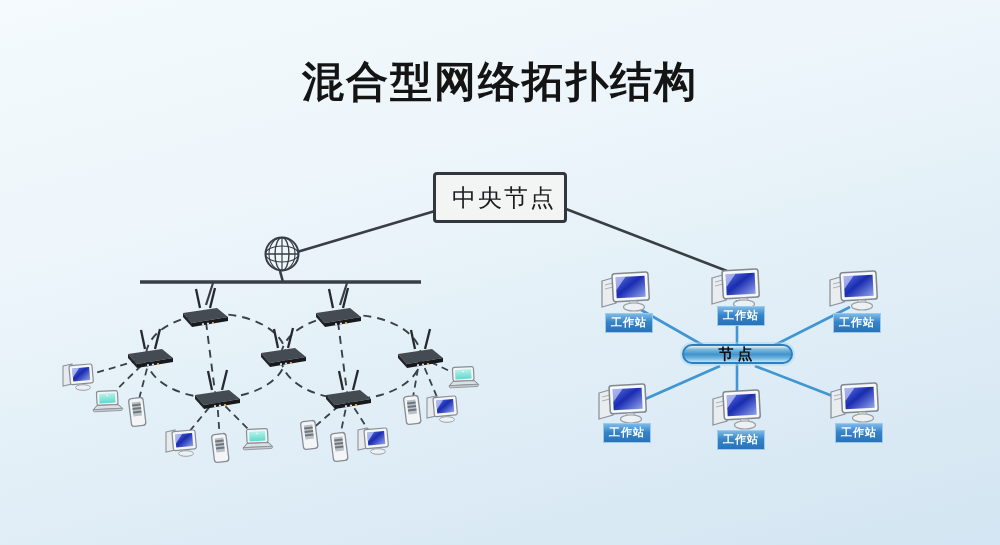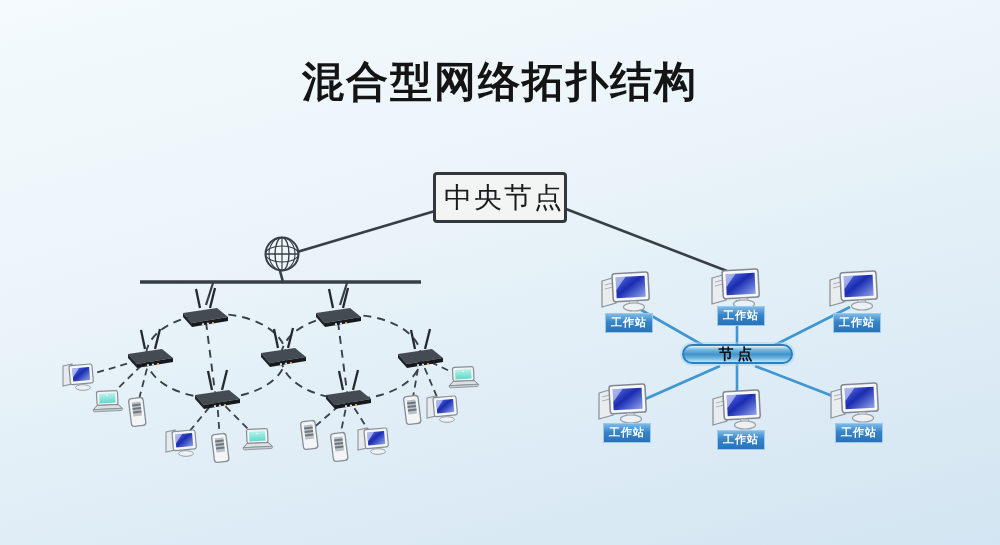--- a/index.html
+++ b/index.html
@@ -10,21 +10,21 @@
   }
   #diagram-svg{position:absolute;left:0;top:0;}
   .page-title{
     position:absolute;left:0;top:54px;width:1000px;text-align:center;
     font-size:42px;font-weight:700;color:#141414;letter-spacing:2px;
   }
   .central-node-box{
     position:absolute;left:433px;top:172px;width:134px;height:51px;
     background:#f3f5f4;border:3px solid #32373d;border-radius:4px;
     display:flex;align-items:center;justify-content:center;
-    font-size:28px;color:#1a1c1e;letter-spacing:2px;box-sizing:border-box;padding-left:8px;
+    font-size:24px;color:#1a1c1e;letter-spacing:2px;box-sizing:border-box;padding-left:8px;
   }
   .hub-pill{
     position:absolute;left:682px;top:344px;width:111px;height:20px;
     border:2px solid #2a7fc0;border-radius:17px;box-sizing:border-box;
     background:linear-gradient(180deg,#e2f3fb 0%,#7bbade 22%,#3f93cc 52%,#6fb4dd 76%,#c2e3f4 100%);
     display:flex;align-items:center;justify-content:center;
     font-size:15px;font-weight:700;color:#0c0e10;letter-spacing:4px;
     box-shadow:0 0 0 2px rgba(168,212,236,0.45);
   }
   .ws-badge{

